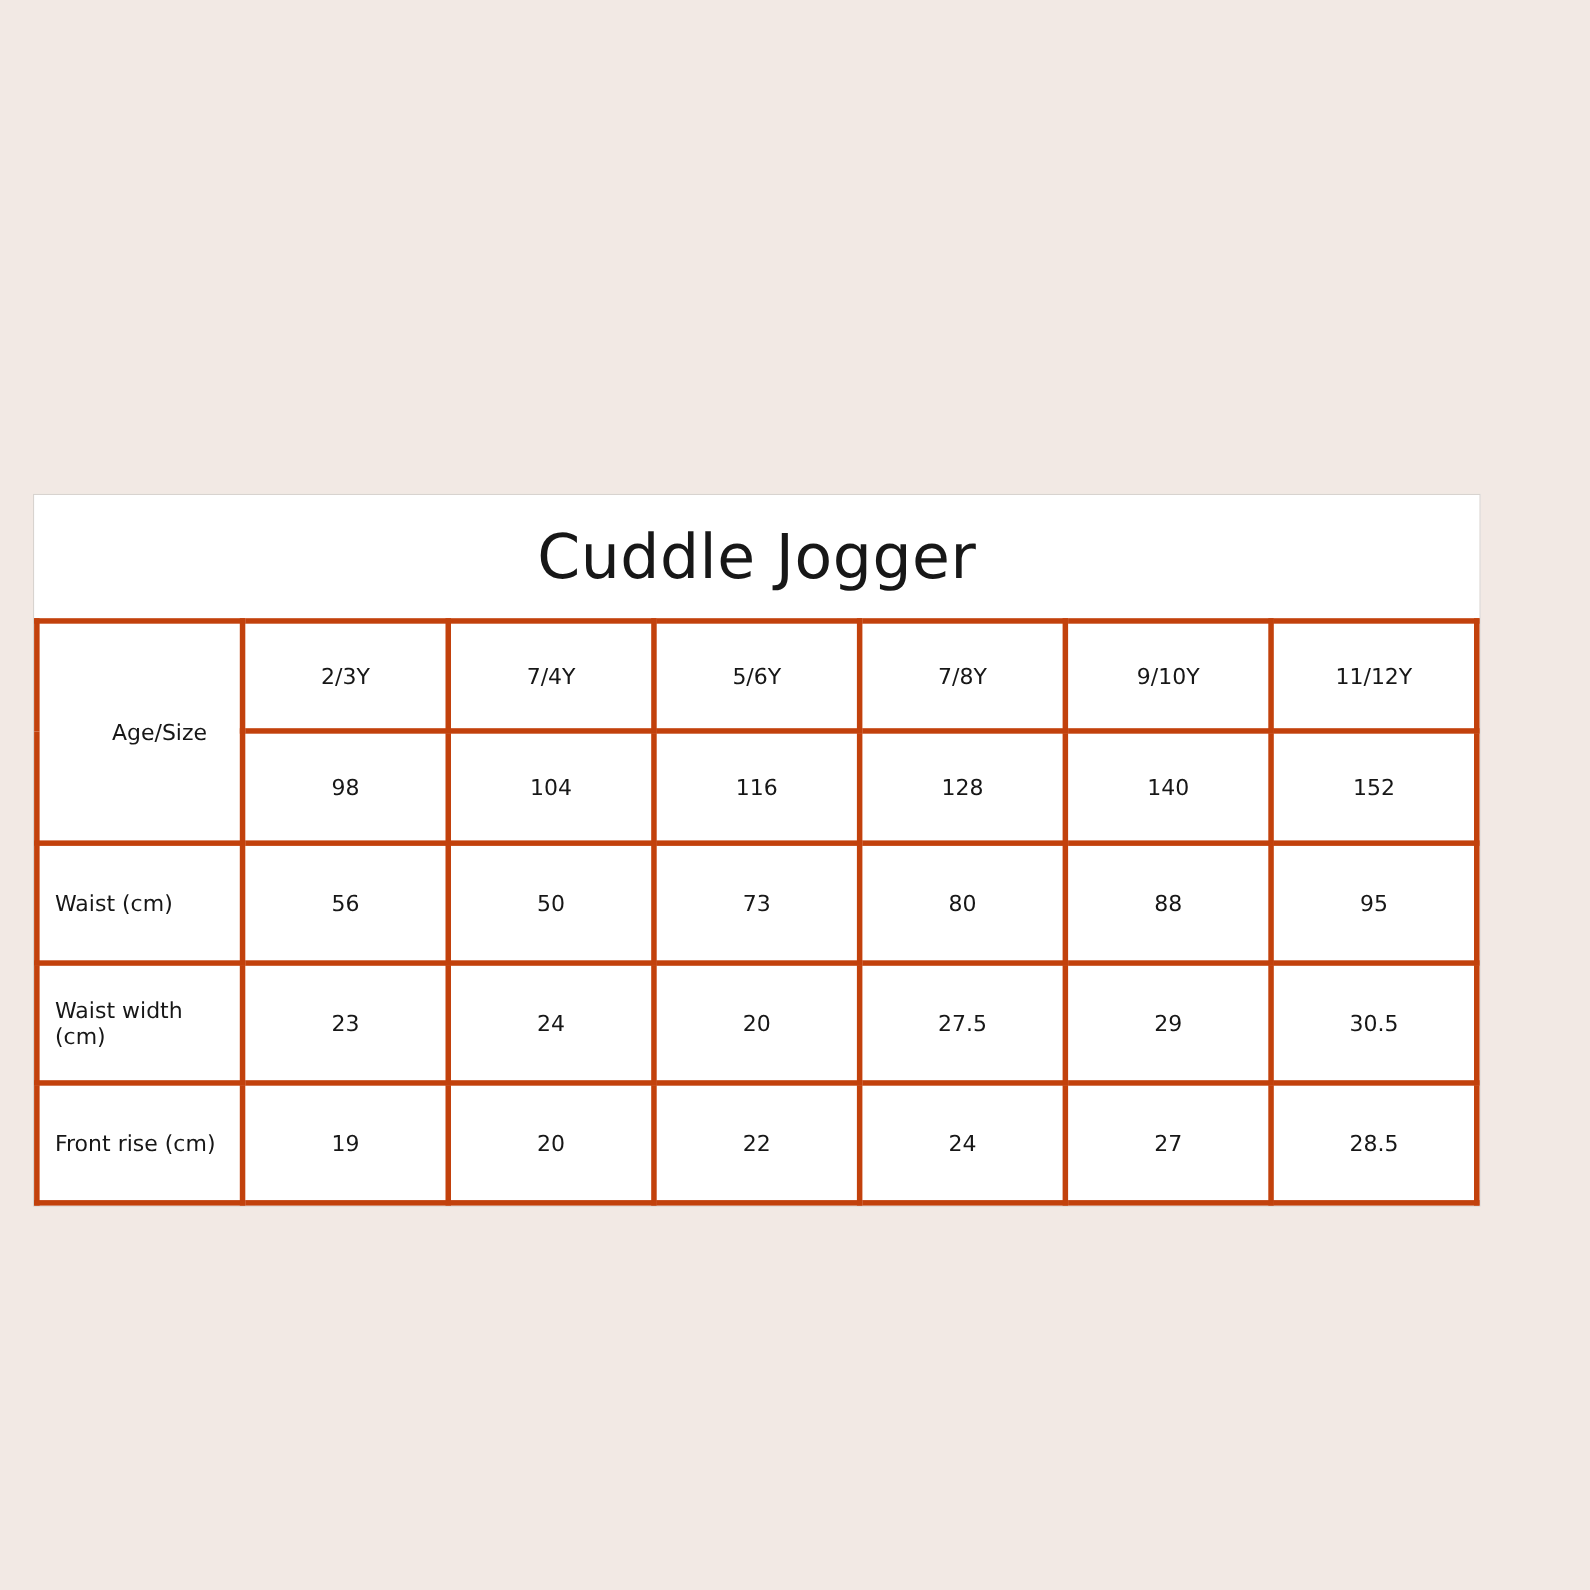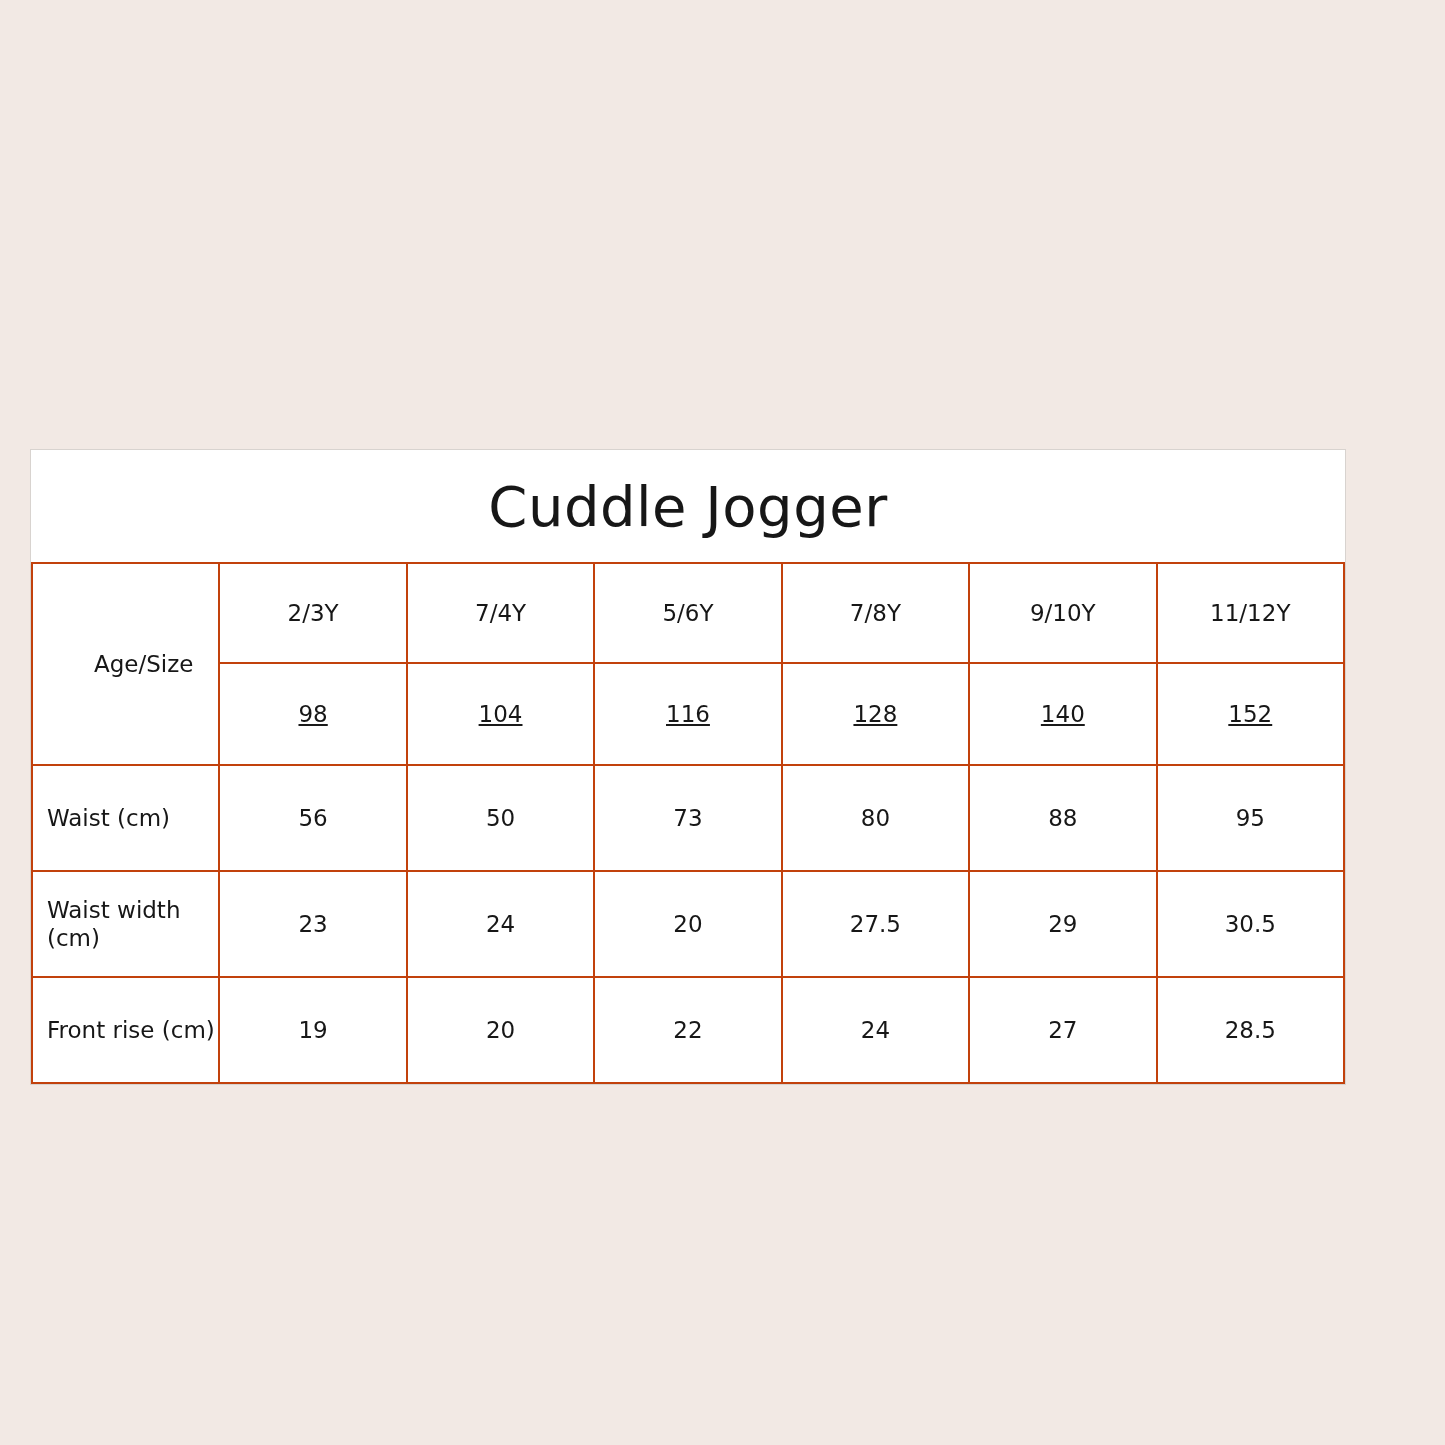--- a/index.html
+++ b/index.html
@@ -28,24 +28,24 @@
     border: 1px solid #d8d3cf;
     box-sizing: border-box;
     margin-top: 40px;
   }
   table.chart {
     width: 100%;
     border-collapse: collapse;
     table-layout: fixed;
   }
   table.chart td {
-    border: 2px solid #c2410c;
+    border: 5px solid #c2410c;
     text-align: center;
     vertical-align: middle;
-    font-size: 23px;
+    font-size: 20px;
     font-weight: 400;
     padding: 0;
     color: #171717;
   }
   .title-cell {
     border: none !important;
     border-bottom: 1px solid #d8d3cf !important;
     height: 112px;
     font-size: 56px !important;
     font-weight: 400;
@@ -63,21 +63,20 @@
   .age-size-label {
     text-align: right;
     padding-left: 36px !important;
     vertical-align: middle;
   }
   .hdr-age {
     height: 100px;
   }
   .hdr-num {
     height: 102px;
-    text-decoration: underline;
   }
   .data-row td {
     height: 104px;
   }
   .tall-row td {
     height: 104px;
   }
 </style>
 </head>
 <body style="background: rgb(242, 233, 228);">

